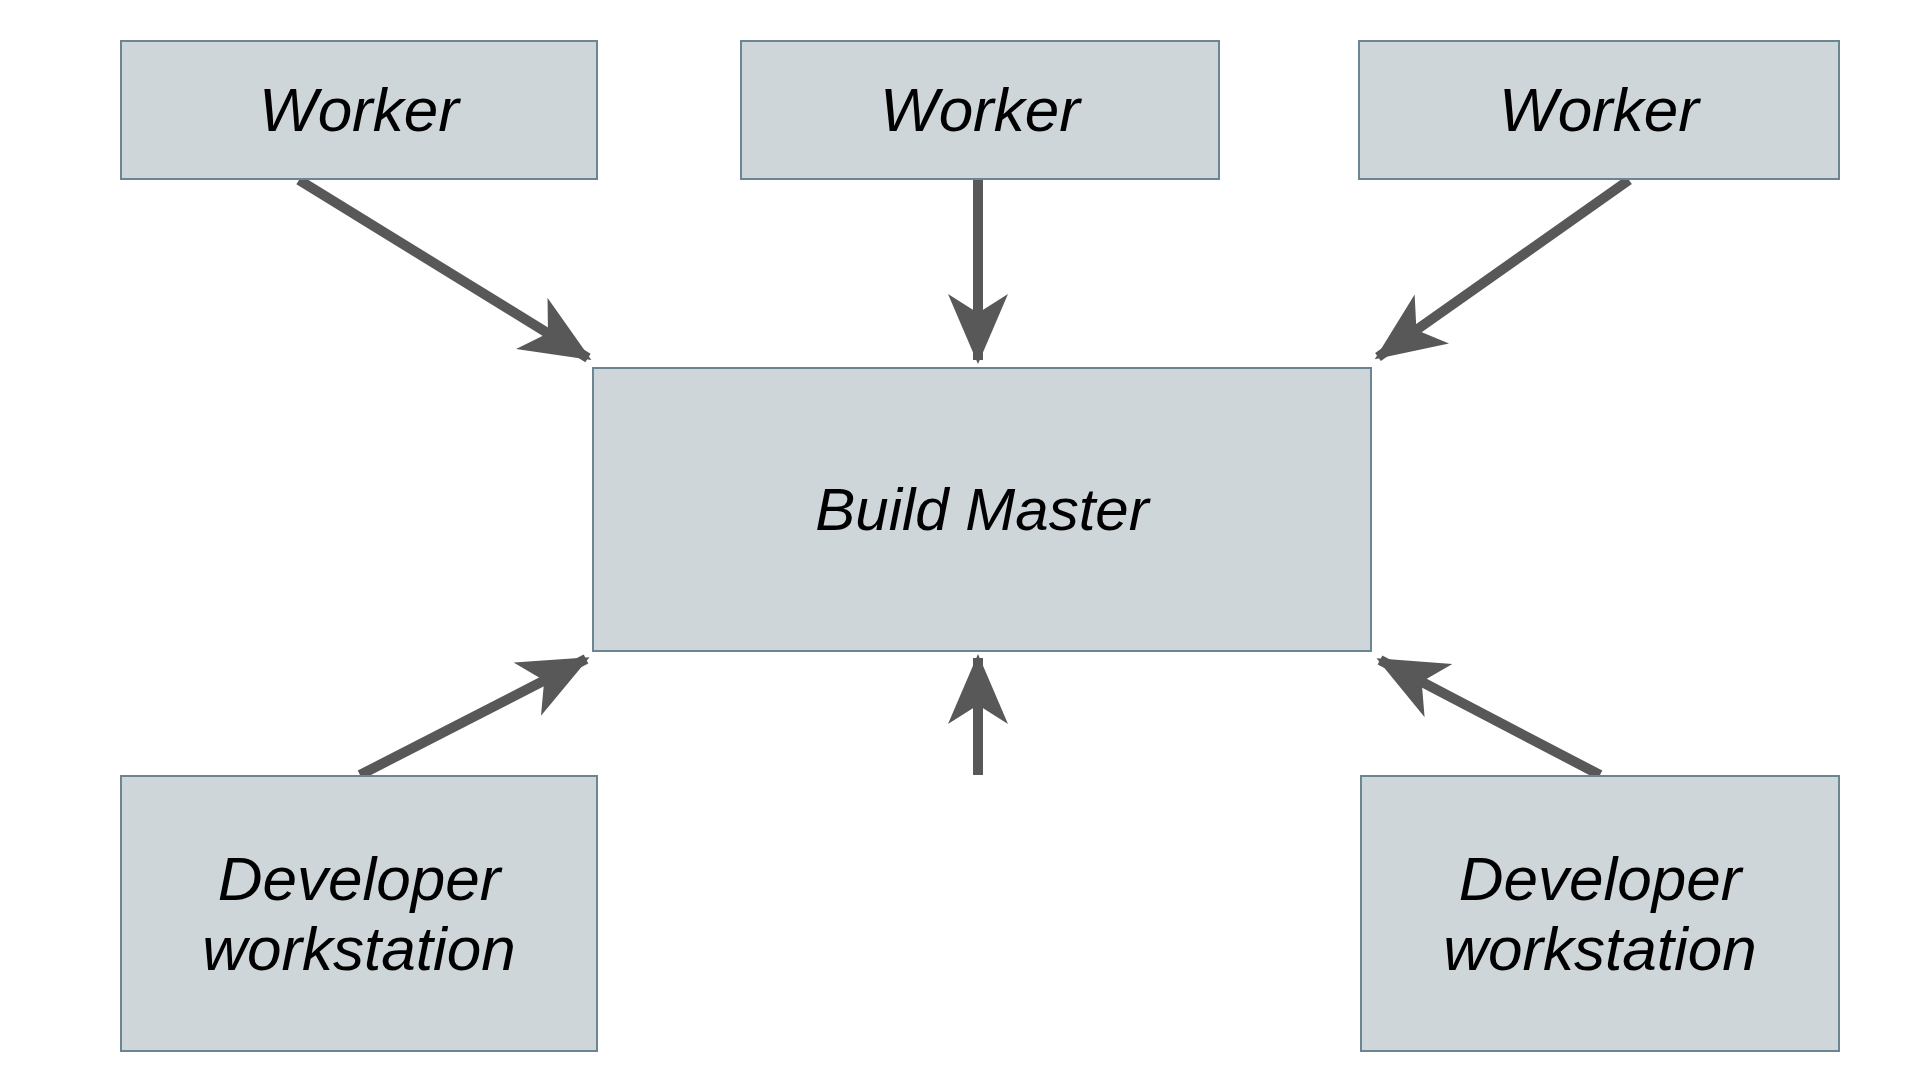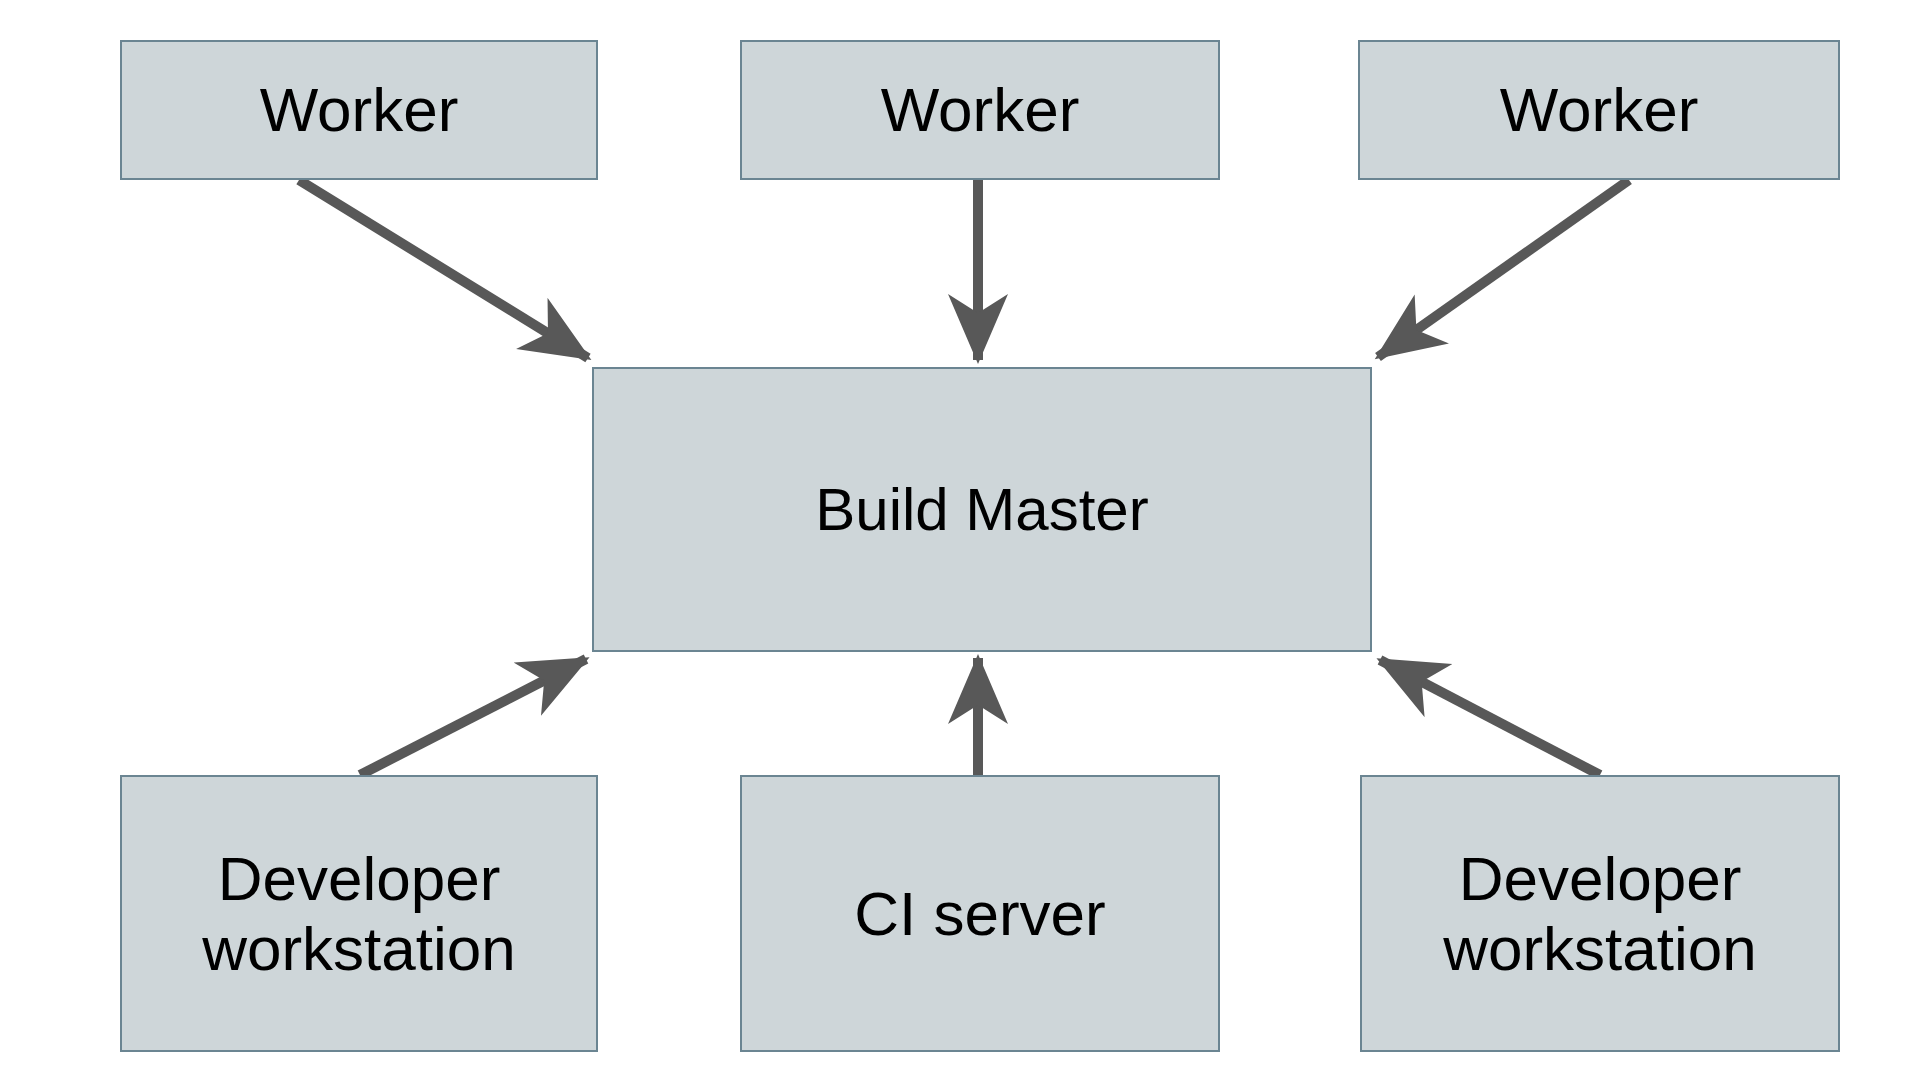--- a/index.html
+++ b/index.html
@@ -31,20 +31,21 @@
     background: #ced6dа;
     background: #ced6d9;
     border: 2px solid #6b8592;
     display: flex;
     align-items: center;
     text-align: center;
     color: #000000;
     line-height: 1.12;
     white-space: pre-line;
     z-index: 2;
+    font-style: italic;
   }
   .node-label {
     display: block;
     width: 100%;
     white-space: pre-line;
   }
   
   #node-worker-1 { left: 120px;  top: 40px;  width: 478px; height: 140px; font-size: 62px; }
   #node-worker-2 { left: 740px;  top: 40px;  width: 480px; height: 140px; font-size: 62px; }
   #node-worker-3 { left: 1358px; top: 40px;  width: 482px; height: 140px; font-size: 62px; }
@@ -106,22 +107,19 @@
 
   <div class="node" id="node-build-master">
     <span class="node-label">Build Master</span>
   </div>
 
   <div class="node" id="node-dev-ws-1">
     <span class="node-label">Developer
 workstation</span>
   </div>
 
-  <div class="node" id="node-ci-server">
-    <span class="node-label">CI server</span>
-  </div>
 
   <div class="node" id="node-dev-ws-2">
     <span class="node-label">Developer
 workstation</span>
   </div>
 
 </div>
 
 </body></html>

